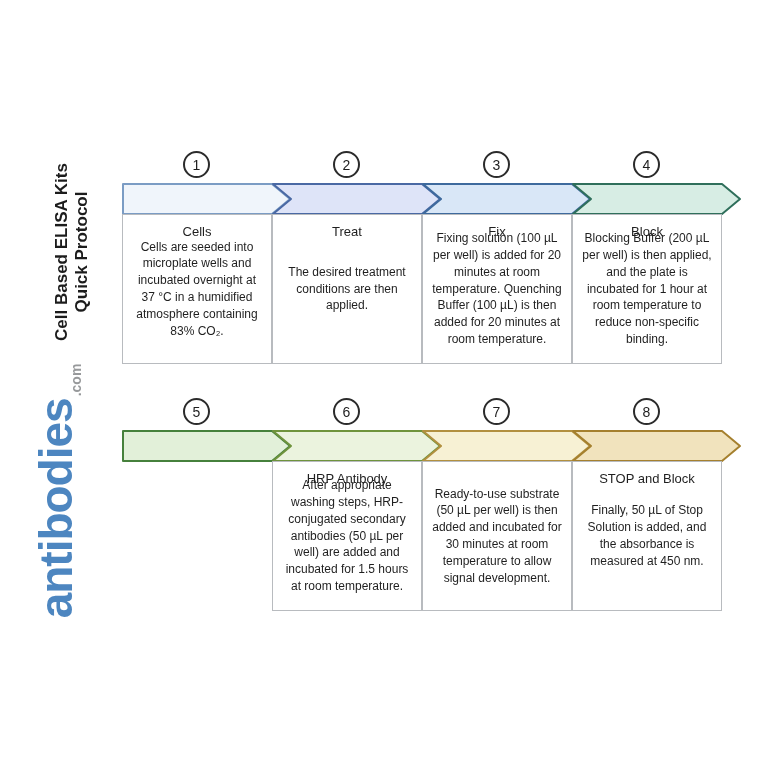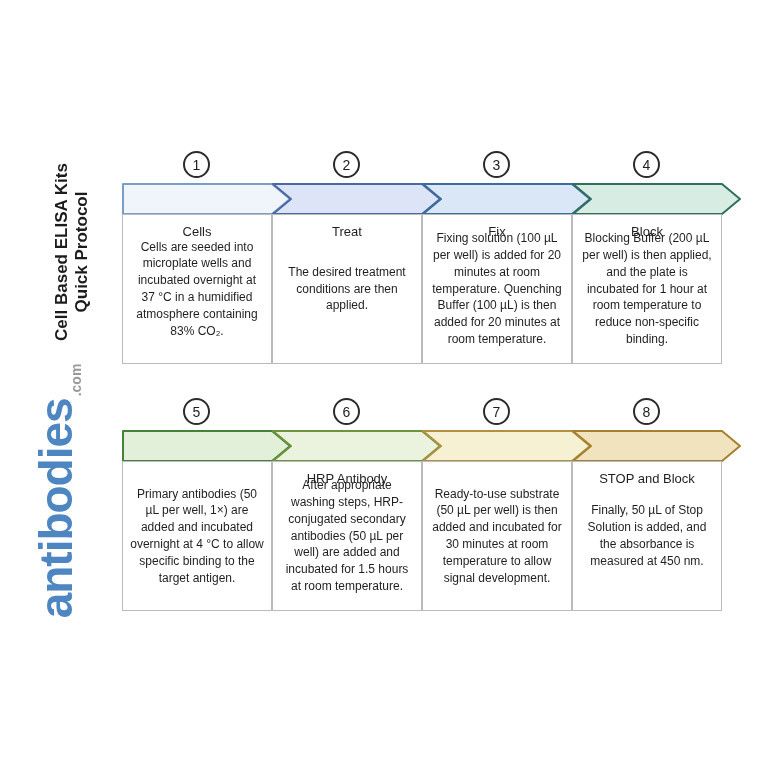--- a/index.html
+++ b/index.html
@@ -117,23 +117,20 @@
     </div>
   </div>
 
   <div class="step" style="left:122px;top:398px;z-index:1">
     <div class="num-circle">
       <span>5</span>
     </div>
     <svg class="banner-svg" viewBox="0 0 170 32">
       <path d="M1,1 L150,1 L168,16 L150,31 L1,31 Z" stroke-width="2" stroke-linejoin="round" fill="#e2f0d9" stroke="#46813c"></path>
     </svg>
-    <div class="desc-box">
-      <p class="desc-text">Primary antibodies (50 µL per well, 1×) are added and incubated overnight at 4 °C to allow specific binding to the target antigen.</p>
-    </div>
   </div>
 
   <div class="step" style="left:272px;top:398px;z-index:2">
     <div class="num-circle">
       <span>6</span>
     </div>
     <svg class="banner-svg" viewBox="0 0 170 32">
       <path d="M1,1 L150,1 L168,16 L150,31 L1,31 L19,16 Z" stroke-width="2" stroke-linejoin="round" fill="#ebf3de" stroke="#6f933c"></path>
     </svg>
     <div class="banner-label">HRP Antibody</div>

